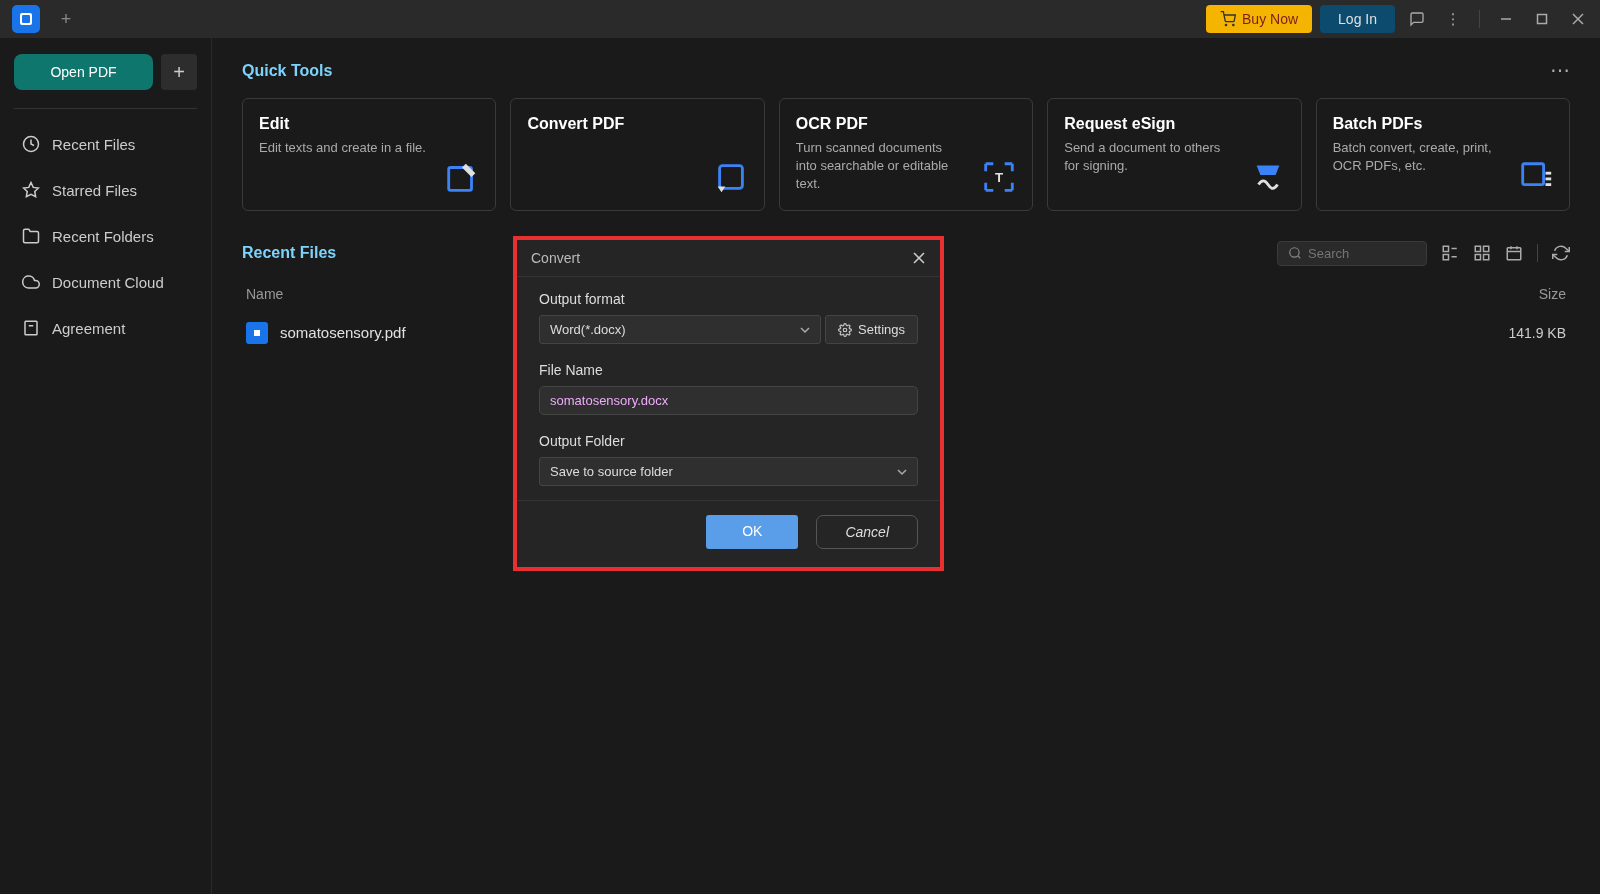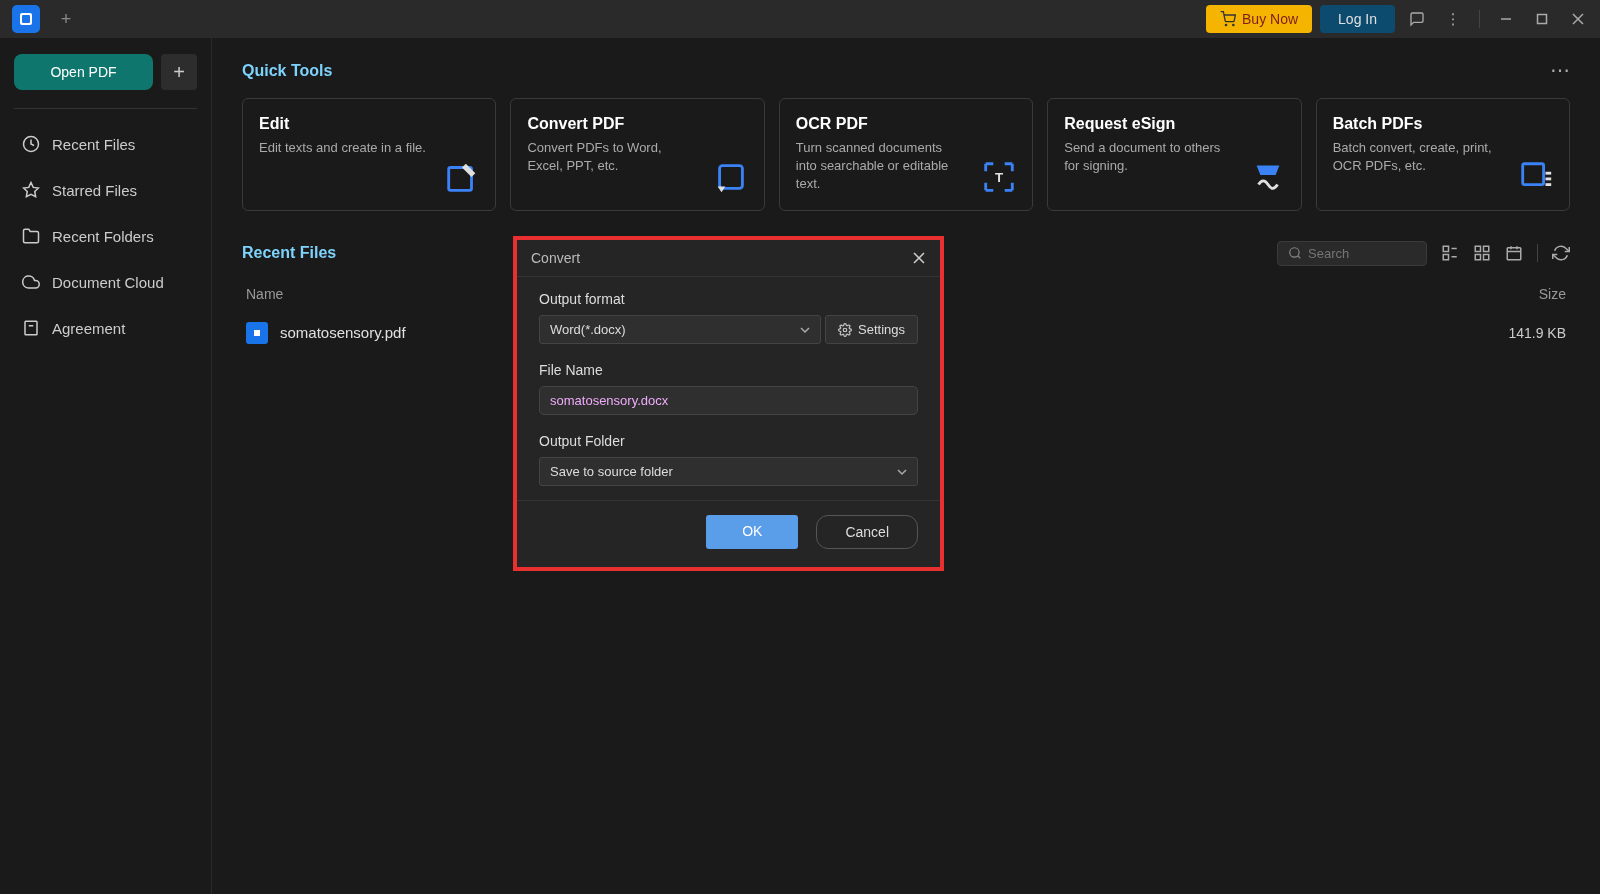--- a/index.html
+++ b/index.html
@@ -56,21 +56,21 @@
 .dlg-title { display:flex; justify-content:space-between; align-items:center; padding:10px 14px; border-bottom:1px solid #333; color:#bbb; font-size:14px; }
 .dlg-close { color:#ccc; cursor:pointer; font-size:16px; }
 .dlg-body { padding:14px 22px 8px; }
 .fld-label { color:#ddd; font-size:14px; margin-bottom:8px; }
 .fld-row { display:flex; gap:4px; margin-bottom:18px; }
 .select-box { flex:1; background:#2f2f2f; border:1px solid #444; border-radius:3px; padding:6px 10px; display:flex; justify-content:space-between; align-items:center; color:#ddd; font-size:13px; cursor:pointer; }
 .settings-btn { background:#2f2f2f; border:1px solid #444; border-radius:3px; padding:6px 12px; display:flex; align-items:center; gap:6px; color:#ddd; font-size:13px; cursor:pointer; }
 .text-input { width:100%; background:#2f2f2f; border:1px solid #444; border-radius:5px; padding:6px 10px; color:#f0abfc; font-size:13px; outline:none; margin-bottom:18px; }
 .dlg-footer { display:flex; justify-content:flex-end; gap:18px; padding:14px 22px 18px; border-top:1px solid #333; }
 .btn-ok { background:#5a9de8; color:#fff; padding:8px 36px; border-radius:3px; font-size:14px; cursor:pointer; }
-.btn-cancel { background:transparent; border:1px solid #555; color:#ddd; padding:8px 28px; border-radius:12px; font-size:14px; cursor:pointer; }
+.btn-cancel { background:transparent; border:1px solid #555; color:#ddd; padding:8px 28px; border-radius:7px; font-size:14px; cursor:pointer;font-style:italic; }
 
 svg { display:block; }
 </style>
 </head>
 <body>
 
 <div class="topbar">
   <div class="topbar-left">
     <div class="app-logo">
       <svg width="14" height="14" viewBox="0 0 14 14">
@@ -166,21 +166,20 @@
       <div class="tool-card">
         <h3>Edit</h3>
         <p>Edit texts and create in a file.</p>
         <svg class="tool-icon" viewBox="0 0 40 40">
             <rect x="6" y="10" width="24" height="24" rx="2" fill="none" stroke="#3b82f6" stroke-width="3"></rect>
             <path d="M24 6 L34 16 L30 20 L20 10 Z" fill="#e0e0e0"></path>
           </svg>
       </div>
       <div class="tool-card">
         <h3>Convert PDF</h3>
-        <p>Convert PDFs to Word, Excel, PPT, etc.</p>
         <svg class="tool-icon" viewBox="0 0 40 40">
             <rect x="8" y="8" width="24" height="24" rx="3" fill="none" stroke="#3b82f6" stroke-width="3"></rect>
             <path d="M6 30 L14 30 L10 36 Z" fill="#e0e0e0"></path>
           </svg>
       </div>
       <div class="tool-card">
         <h3>OCR PDF</h3>
         <p>Turn scanned documents into searchable or editable text.</p>
         <svg class="tool-icon" viewBox="0 0 40 40">
             <path d="M6 6h8M6 6v8M34 6h-8M34 6v8M6 34h8M6 34v-8M34 34h-8M34 34v-8" stroke="#3b82f6" stroke-width="3" fill="none"></path>

